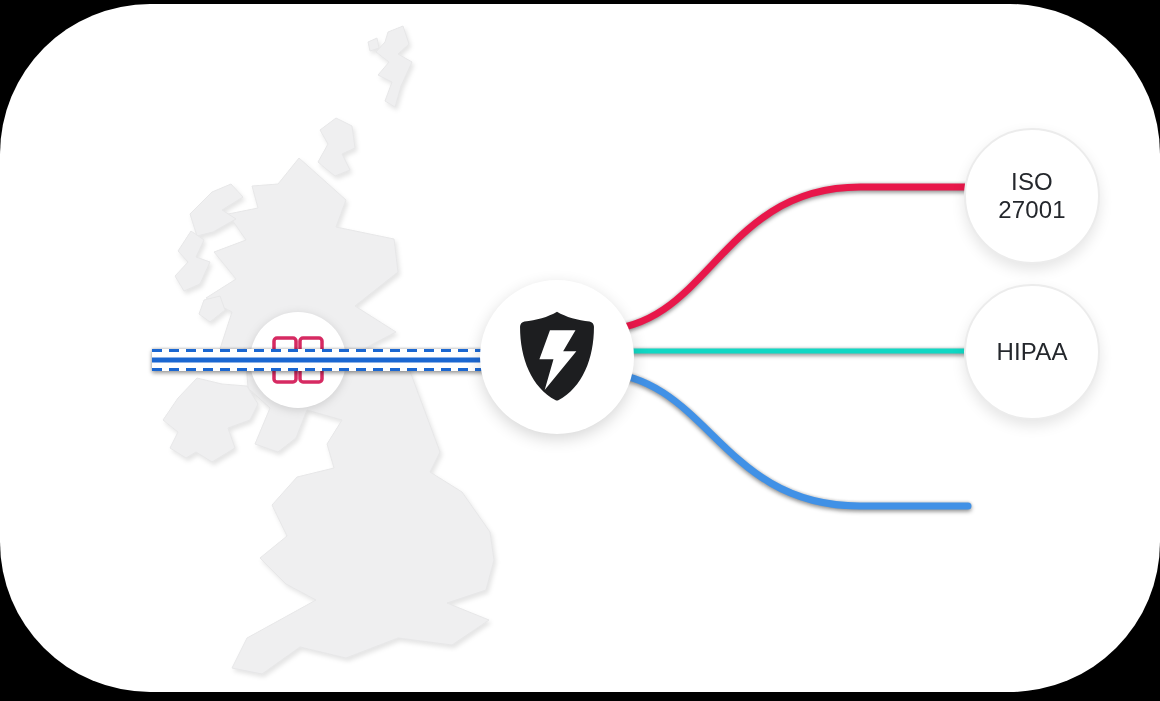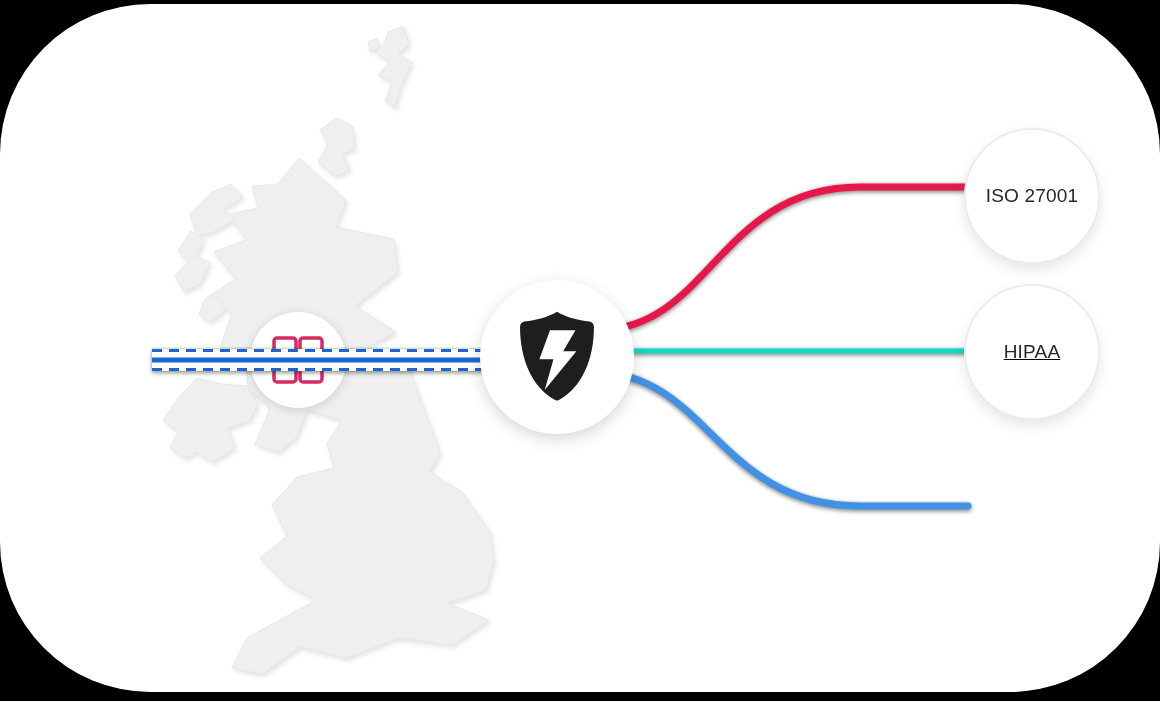--- a/index.html
+++ b/index.html
@@ -25,24 +25,24 @@
     box-shadow:0 5px 16px rgba(0,0,0,0.16);
     display:flex;align-items:center;justify-content:center;
   }
   .cert-node{
     position:absolute;width:136px;height:136px;box-sizing:border-box;
     background:#fff;border:2px solid #ececec;border-radius:50%;z-index:10;
     box-shadow:0 6px 14px rgba(0,0,0,0.10);
     display:flex;align-items:center;justify-content:center;
   }
   .cert-node.iso{left:964px;top:128px;}
-  .cert-node.hipaa{left:964px;top:284px;text-decoration:underline;}
+  .cert-node.hipaa{left:964px;top:284px;}
   .cert-node.soc2{left:964px;top:440px;}
   .cert-label{
-    width:104px;text-align:center;font-size:19px;line-height:1.18;
+    width:104px;text-align:center;font-size:24px;line-height:1.18;
     color:#24272c;letter-spacing:0.2px;
   }
 </style>
 </head>
 <body>
 
 <div class="canvas">
 
   <svg class="layer" width="1160" height="701" viewBox="0 0 1160 701">
 

